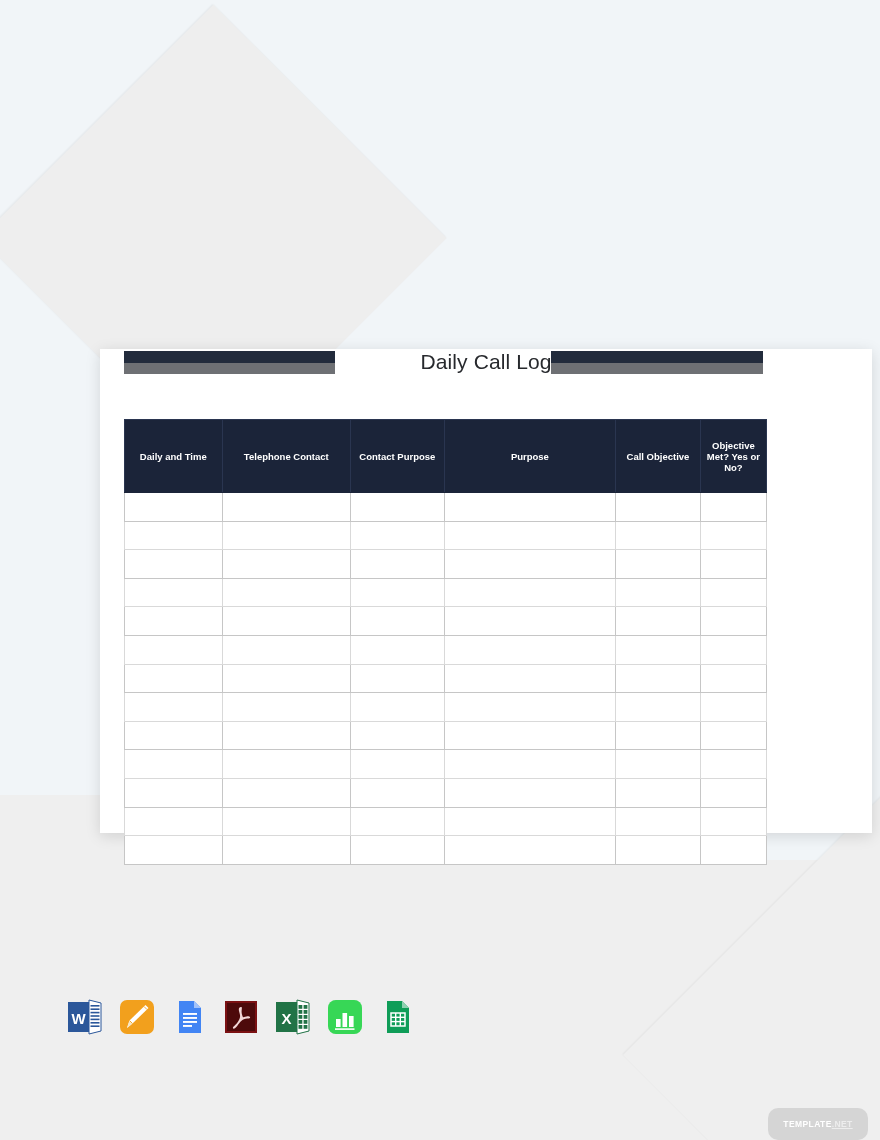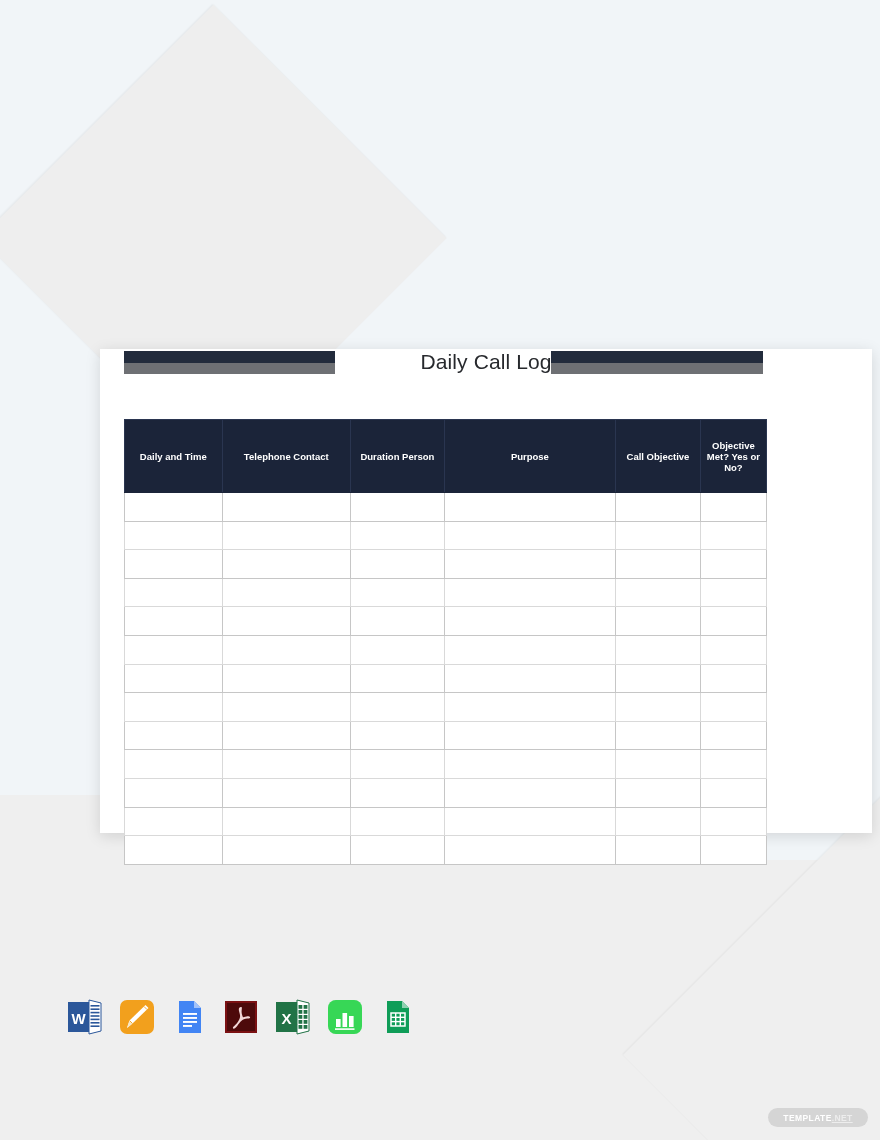--- a/index.html
+++ b/index.html
@@ -164,21 +164,21 @@
     flex: 0 0 auto;
   }
   .app-icon svg { display: block; }
 
   
   .watermark {
     position: absolute;
     left: 768px;
     top: 1108px;
     width: 100px;
-    height: 19px;
+    height: 32px;
     border-radius: 10px;
     background: #d5d5d5;
     display: flex;
     align-items: center;
     justify-content: center;
     font-size: 8.5px;
     font-weight: 700;
     letter-spacing: 0.4px;
   }
   .wm-a { color: #ffffff; }
@@ -214,21 +214,21 @@
           <col style="width: 20%;">
           <col style="width: 14.6%;">
           <col style="width: 26.7%;">
           <col style="width: 13.2%;">
           <col style="width: 10.3%;">
         </colgroup>
       <thead>
         <tr id="calllog-header-row">
             <th>Daily and Time</th>
             <th>Telephone Contact</th>
-            <th>Duration Person</th>
+            <th>Contact Purpose</th>
             <th>Purpose</th>
             <th>Call Objective</th>
             <th>Objective Met? Yes or No?</th>
           </tr>
       </thead>
       <tbody id="calllog-body">
           <tr>
             <td></td>
             <td></td>
             <td></td>

